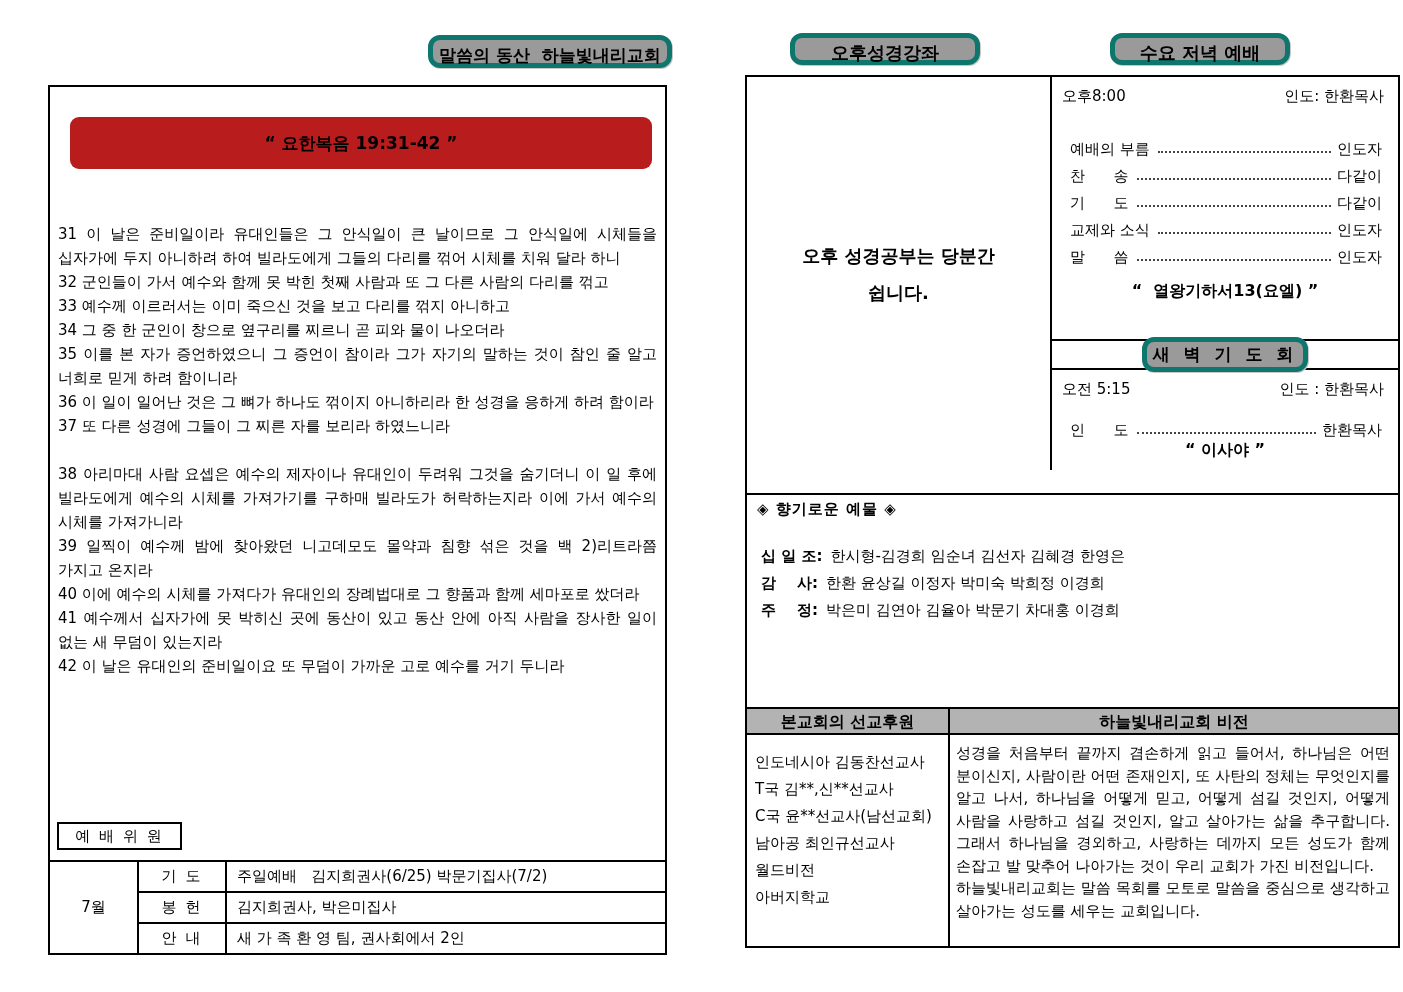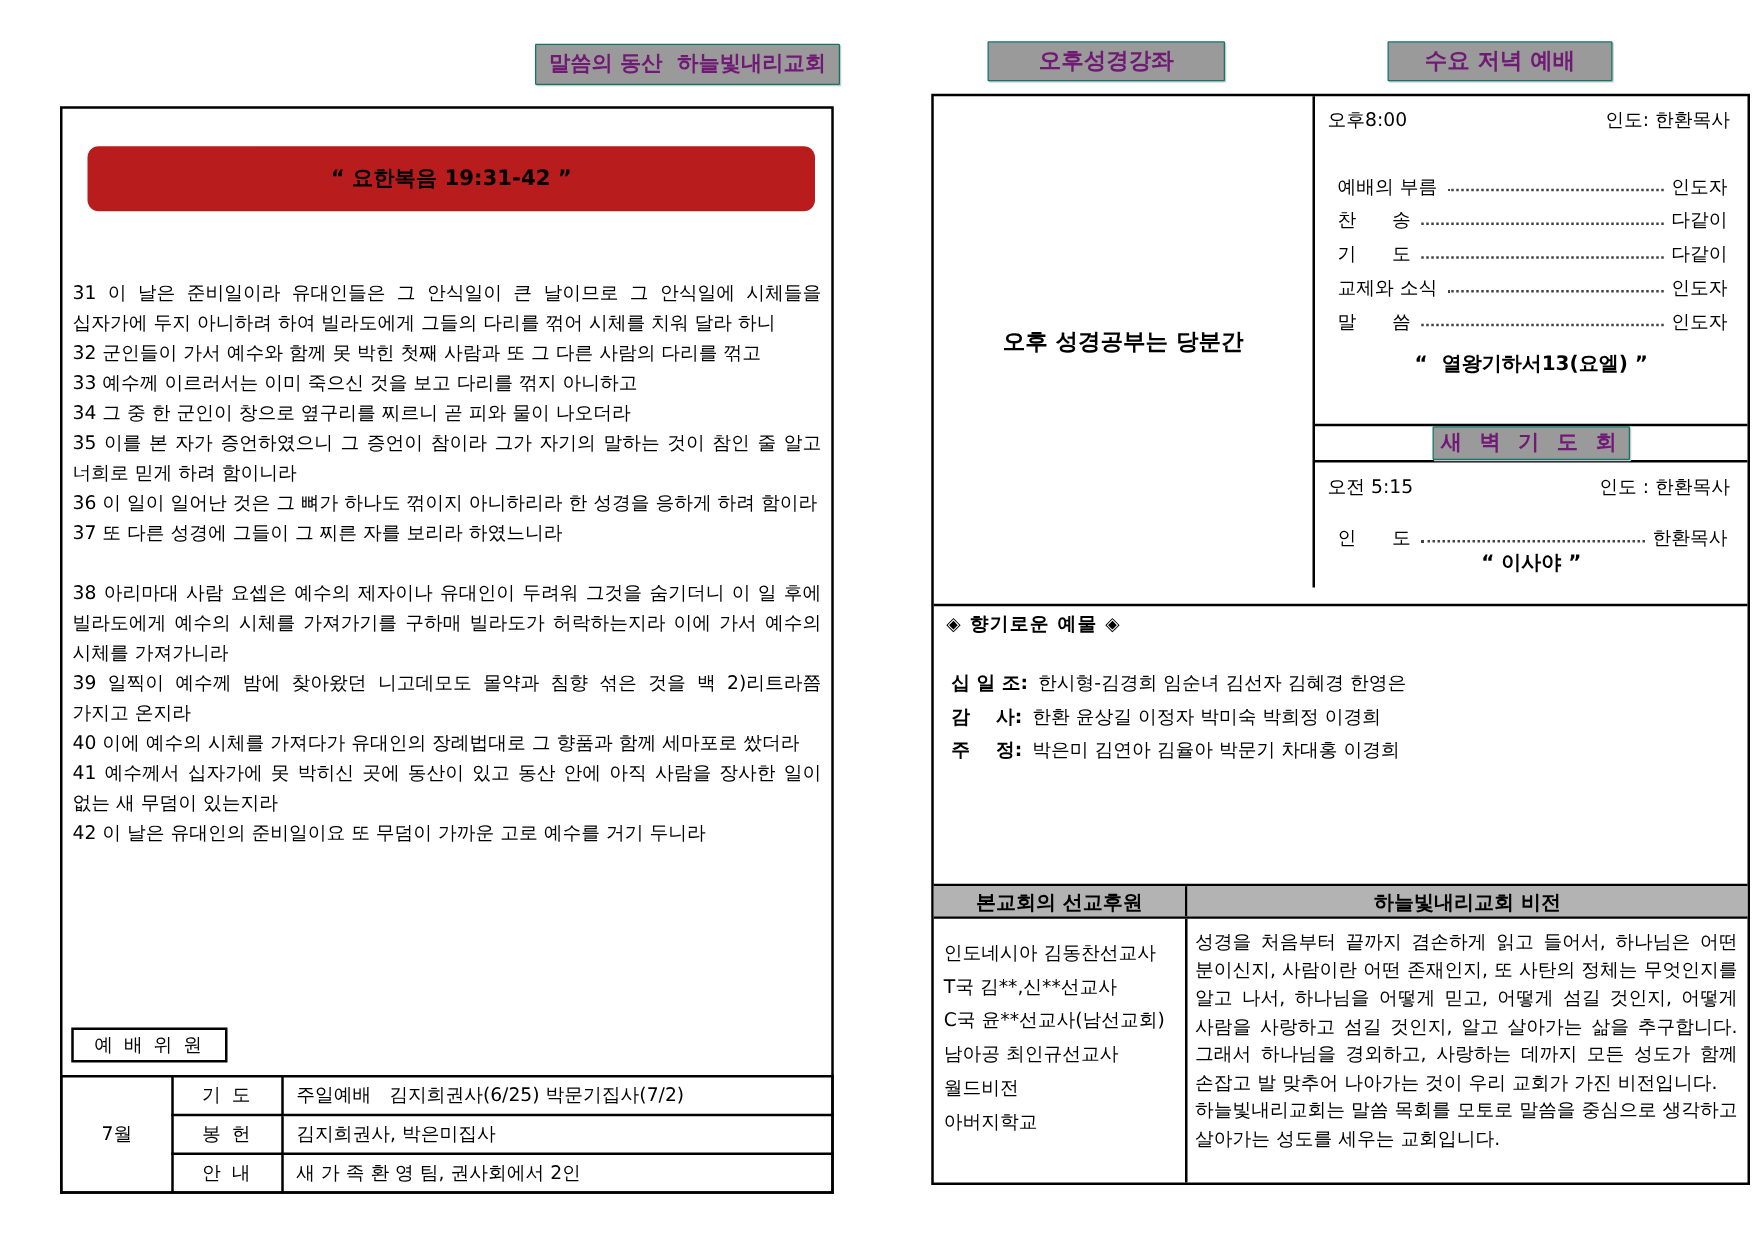--- a/index.html
+++ b/index.html
@@ -5,22 +5,22 @@
   * { margin:0; padding:0; box-sizing:border-box; }
   html,body { background:#ffffff; }
   body {
     font-family: "DejaVu Sans", "Liberation Sans", sans-serif;
     color:#000;
   }
   .canvas {
     position:relative; width:1403px; height:992px; background:#fff; overflow:hidden;
   }
   .badge {
-    position:absolute; background:#9a9a9a; color:#701a75; font-weight:bold;
-    border:1px solid #0f766e; border-radius:1px; text-align:center;
+    position:absolute; background:#9a9a9a; color:#000000; font-weight:bold;
+    border:5px solid #0f766e; border-radius:12px; text-align:center;
     box-shadow:1px 1px 0 #c8c8c8; white-space:pre;
   }
   .badge-church { left:428px; top:35px; width:244px; height:33px; font-size:17px; line-height:31px; }
   .badge-afternoon { left:790px; top:33px; width:190px; height:32px; font-size:18px; line-height:30px; }
   .badge-wednesday { left:1110px; top:33px; width:180px; height:32px; font-size:18px; line-height:30px; }
 
   .page { position:absolute; border:2px solid #000; background:#fff; }
   .left-page { left:48px; top:85px; width:619px; height:870px; }
   .right-page { left:745px; top:75px; width:655px; height:873px; }
 
@@ -71,21 +71,21 @@
   }
   .badge-dawn {
     position:static; display:inline-block; padding:1px 6px; font-size:17px;
     line-height:23px; letter-spacing:4px;
   }
   .dawn-block { flex:1; position:relative; }
   .dawn-block .order-list { margin-top:14px; }
   .dawn-block .scripture-line { margin-top:0; }
 
   .offering {
-    position:absolute; top:406px; left:0; right:0; height:237px;
+    position:absolute; top:416px; left:0; right:0; height:237px;
     border-top:2px solid #000; padding:5px 10px 0 10px;
   }
   .offering-title { font-size:15px; font-weight:bold; letter-spacing:1px; }
   .offering-rows { margin-top:24px; }
   .offering-row { display:flex; font-size:15px; line-height:27px; padding-left:4px; }
   .offering-row .olab { font-weight:bold; white-space:pre; margin-right:8px; }
   .offering-row .oval { white-space:pre; }
 
   .rp-bottom { position:absolute; top:630px; left:0; right:0; bottom:0; display:flex; flex-direction:column; }
   .rp-bottom-header { display:flex; border-top:2px solid #000; border-bottom:2px solid #000; height:28px; }
@@ -147,20 +147,21 @@
     </tbody>
       </table>
   </div>
 
   <div class="page right-page">
 
     <div class="rp-top">
       <div class="rp-top-left">
         <div class="notice">
           <div>오후 성경공부는 당분간</div>
+          <div>쉽니다.</div>
         </div>
       </div>
 
       <div class="rp-top-right">
         <div class="wed-block">
           <div class="time-row">
             <span>오후8:00</span>
             <span>인도: 한환목사</span>
           </div>
           <div class="order-list">

